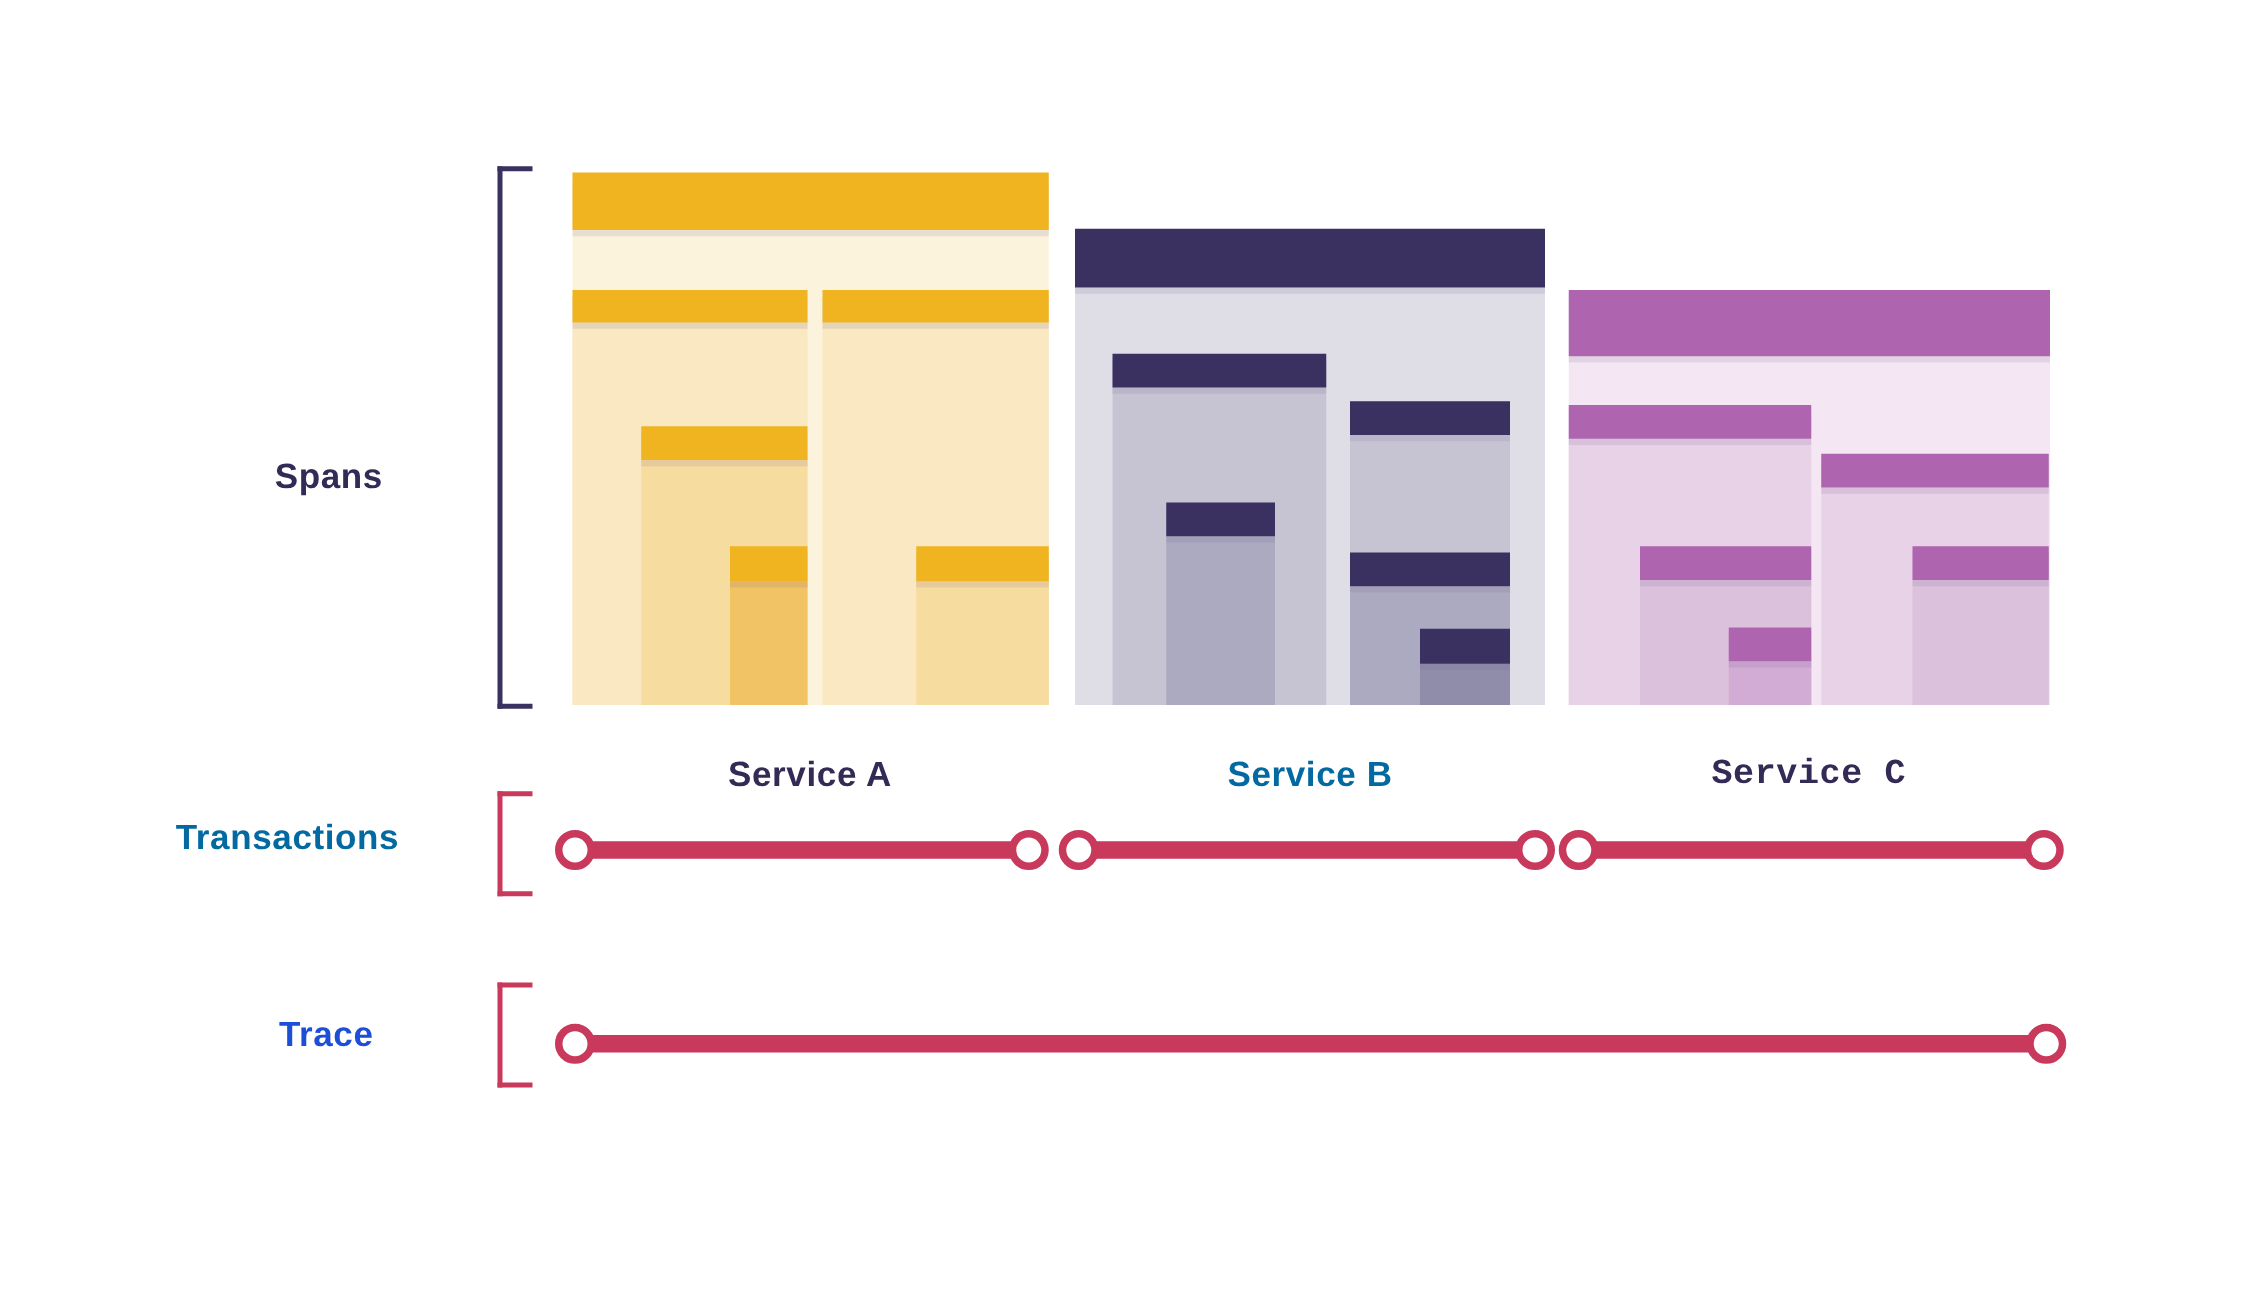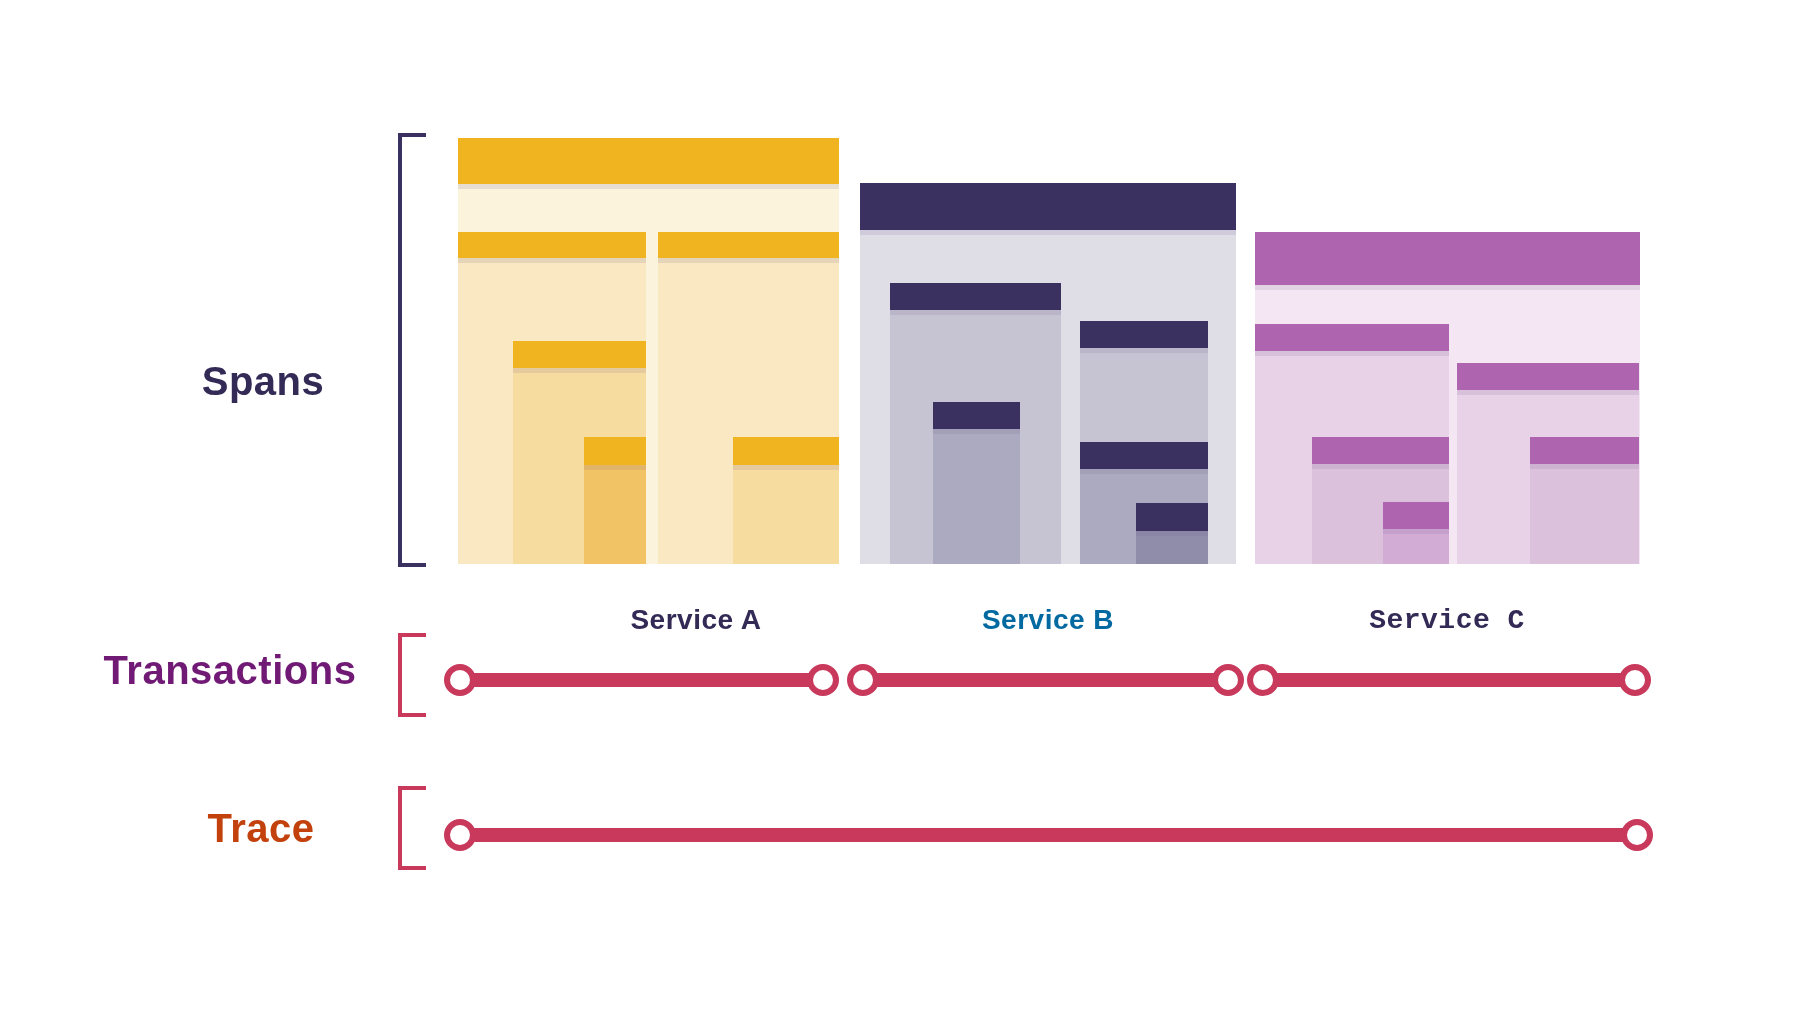--- a/index.html
+++ b/index.html
@@ -2,21 +2,21 @@
 <html><head>
 <meta charset="utf-8">
 <style>
   html,body{margin:0;padding:0;background:#ffffff;}
   .stage{
     position:relative;width:1800px;height:1031px;background:#ffffff;
     font-family:"Liberation Sans",sans-serif;overflow:hidden;
   }
   .row-label{
     position:absolute;transform:translate(-50%,-50%);
-    font-weight:700;font-size:40px;letter-spacing:0.5px;white-space:nowrap;
+    font-weight:700;font-size:28px;letter-spacing:0.5px;white-space:nowrap;
   }
   .service-label{
     position:absolute;transform:translate(-50%,-50%);
     font-weight:700;font-size:28px;letter-spacing:0.5px;white-space:nowrap;
   }
   .bracket{
     position:absolute;width:28px;box-sizing:border-box;
     border-left:4px solid;border-top:4px solid;border-bottom:4px solid;
     background:transparent;
   }
@@ -27,22 +27,22 @@
     position:absolute;width:20px;height:20px;border-radius:50%;
     border:6px solid;background:#ffffff;box-sizing:content-box;
   }
 </style>
 </head>
 <body>
 
 <div class="stage">
 
   <div class="row-label" style="left:263px;top:381px;color:#332A56;">Spans</div>
-  <div class="row-label" style="left:230px;top:670px;color:#701a75;">Transactions</div>
-  <div class="row-label" style="left:261px;top:828px;color:#c2410c;">Trace</div>
+  <div class="row-label" style="left:230px;top:670px;color:#0369a1;">Transactions</div>
+  <div class="row-label" style="left:261px;top:828px;color:#1d4ed8;">Trace</div>
 
   <div class="bracket" style="left:398px;top:133px;height:434px;border-color:#3A3160;"></div>
   <div class="bracket" style="left:398px;top:633px;height:84px;border-color:#C8395C;"></div>
   <div class="bracket" style="left:398px;top:786px;height:84px;border-color:#C8395C;"></div>
 
   <div>
       <div class="span-body" style="left: 458px; top: 184px; width: 381px; height: 380px; background: rgb(251, 243, 220);"></div>
       <div class="span-header" style="left: 458px; top: 138px; width: 381px; height: 46px; background: rgb(239, 180, 31);"></div>
       <div class="span-body" style="left: 458px; top: 258px; width: 188px; height: 306px; background: rgb(249, 232, 193);"></div>
       <div class="span-header" style="left: 458px; top: 232px; width: 188px; height: 26px; background: rgb(239, 180, 31);"></div>
@@ -73,21 +73,21 @@
       <div class="span-body" style="left: 1312px; top: 464px; width: 137px; height: 100px; background: rgb(220, 193, 220);"></div>
       <div class="span-header" style="left: 1312px; top: 437px; width: 137px; height: 27px; background: rgb(174, 100, 175);"></div>
       <div class="span-body" style="left: 1383px; top: 529px; width: 66px; height: 35px; background: rgb(210, 172, 212);"></div>
       <div class="span-header" style="left: 1383px; top: 502px; width: 66px; height: 27px; background: rgb(174, 100, 175);"></div>
       <div class="span-body" style="left: 1457px; top: 390px; width: 182px; height: 174px; background: rgb(231, 210, 231);"></div>
       <div class="span-header" style="left: 1457px; top: 363px; width: 182px; height: 27px; background: rgb(174, 100, 175);"></div>
       <div class="span-body" style="left: 1530px; top: 464px; width: 109px; height: 100px; background: rgb(220, 193, 220);"></div>
       <div class="span-header" style="left: 1530px; top: 437px; width: 109px; height: 27px; background: rgb(174, 100, 175);"></div>
     </div>
 
-  <div class="service-label" style="left:648px;top:620px;color:#332A56;margin-left:48px;">Service A</div>
+  <div class="service-label" style="left:648px;top:620px;color:#332A56;">Service A</div>
   <div class="service-label" style="left:1048px;top:620px;color:#0369a1;">Service B</div>
   <div class="service-label" style="left:1447px;top:620px;color:#332A56;font-family:Liberation Mono, monospace;">Service C</div>
 
   <div>
       <div class="tline" style="left: 460px; top: 673px; width: 363px; background: rgb(200, 57, 92);"></div>
       <div class="tdot" style="left: 444px; top: 664px; border-color: rgb(200, 57, 92);"></div>
       <div class="tdot" style="left: 807px; top: 664px; border-color: rgb(200, 57, 92);"></div>
       <div class="tline" style="left: 863px; top: 673px; width: 365px; background: rgb(200, 57, 92);"></div>
       <div class="tdot" style="left: 847px; top: 664px; border-color: rgb(200, 57, 92);"></div>
       <div class="tdot" style="left: 1212px; top: 664px; border-color: rgb(200, 57, 92);"></div>

